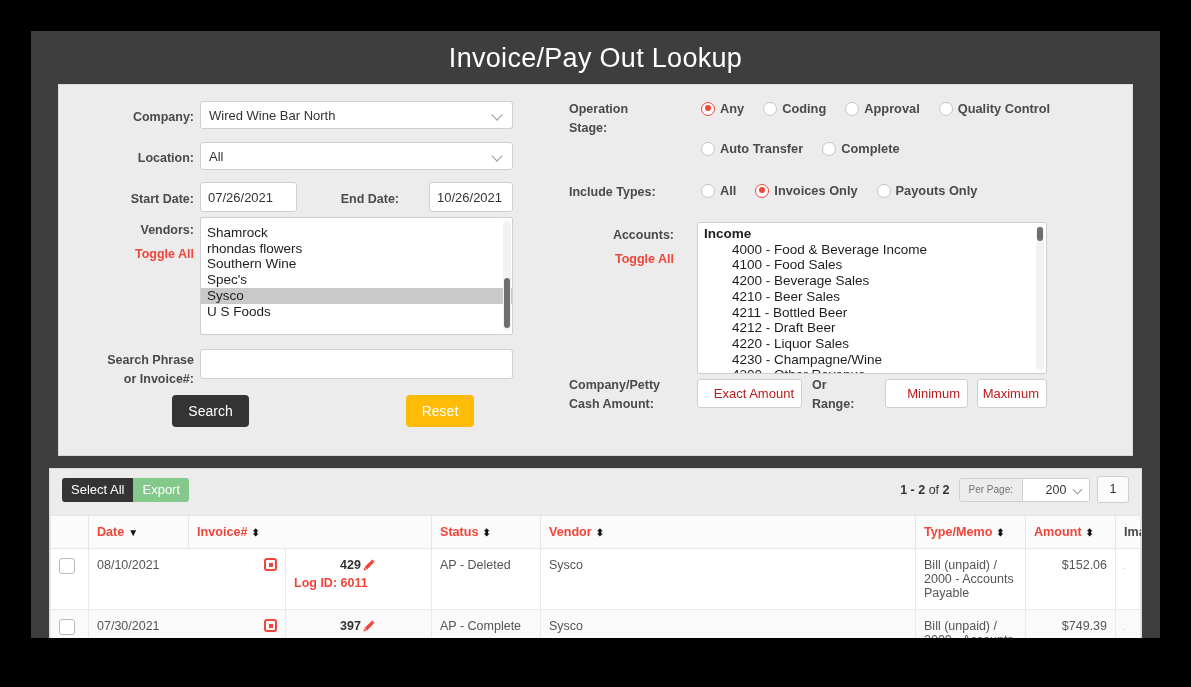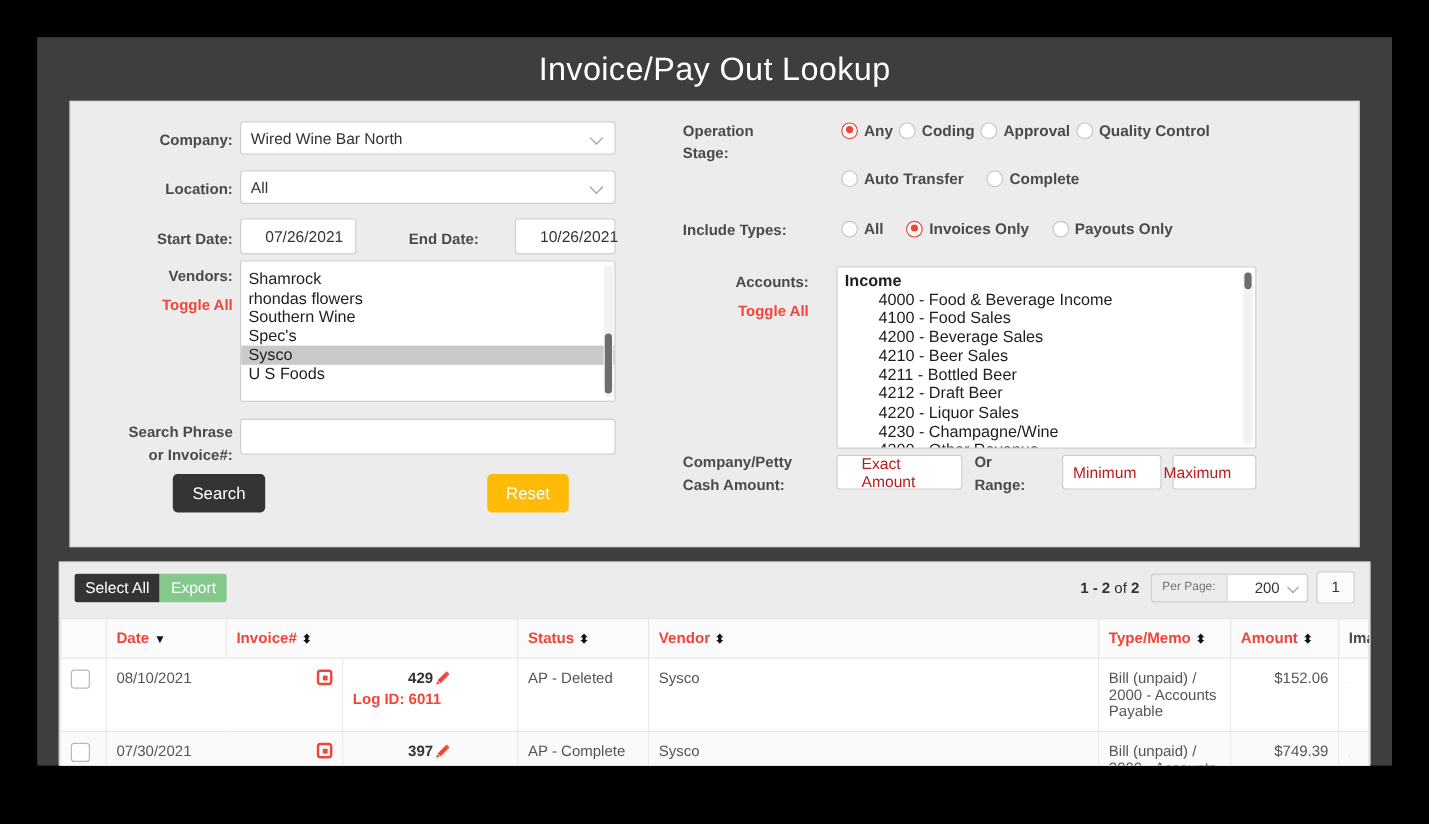--- a/index.html
+++ b/index.html
@@ -82,21 +82,21 @@
   .txtbox {
     position: absolute;
     background: #ffffff;
     border: 1px solid #cfcfcf;
     border-radius: 3px;
     box-sizing: border-box;
     font-size: 13px;
     color: #333;
     display: flex;
     align-items: center;
-    padding: 0 20px;
+    padding: 0 7px;
   }
   .txtbox.rt { justify-content: flex-end; }
   .txtbox.ph { color: #b91c1c; }
 
   .toggle-all {
     position: absolute;
     color: #f0453a;
     font-size: 12.5px;
     font-weight: bold;
     text-align: right;
@@ -144,21 +144,21 @@
     border: none;
     border-radius: 4px;
     font-size: 14px;
     color: #fff;
     display: flex;
     align-items: center;
     justify-content: center;
     cursor: pointer;
     font-family: "Liberation Sans", sans-serif;
   }
-  .btn-dark { background: #343434; }
+  .btn-dark { background: #343434; margin-left: 28px; }
   .btn-amber { background: #febc08; }
 
   
   .radio-row { position: absolute; display: flex; align-items: center; }
   .radio-item { display: flex; align-items: center; cursor: pointer; }
   .radio {
     width: 14px; height: 14px;
     border-radius: 50%;
     border: 1.5px solid #c6c6c6;
     background: #fff;
@@ -410,21 +410,21 @@
       <div class="btn btn-amber" style="left:347px; top:310px; width:68px; height:32px;">Reset</div>
     </div>
 
     <div class="col-right">
 
       <div class="fld-label lbl2" style="left:-10px; top:15px; width:105px; text-align:left;">
         <div>Operation</div>
         <div>Stage:</div>
       </div>
 
-      <div class="radio-row" style="left:117px; top:16px; gap:0;align-items:center;">
+      <div class="radio-row" style="left:117px; top:16px; gap:14px;align-items:center;">
         <label class="radio-item">
           <span class="radio on"></span>
           <span>Any</span>
         </label>
         <label class="radio-item">
           <span class="radio"></span>
           <span>Coding</span>
         </label>
         <label class="radio-item">
           <span class="radio"></span>

